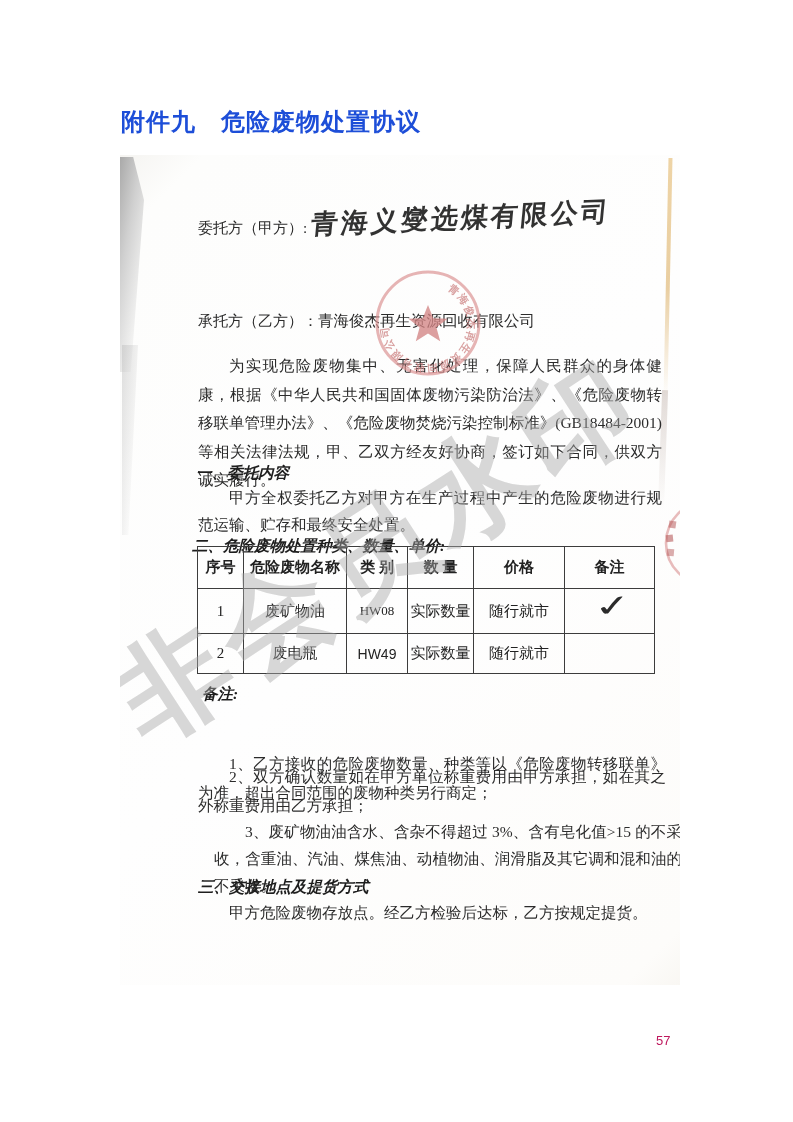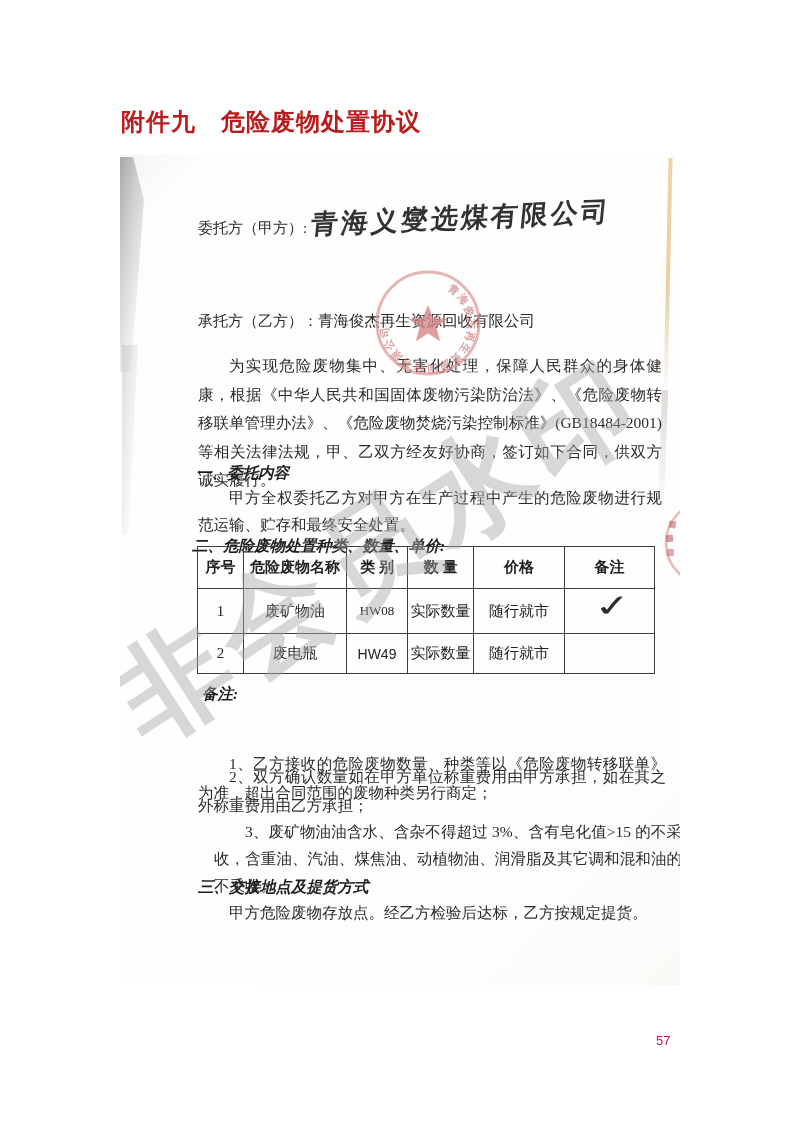--- a/index.html
+++ b/index.html
@@ -5,21 +5,21 @@
   html,body{margin:0;padding:0;}
   body{
     width:793px;height:1122px;background:#ffffff;position:relative;
     font-family:"Liberation Serif","DejaVu Serif",serif;color:#2c2c2c;
     overflow:hidden;
   }
   
   .doc-title{
     position:absolute;left:121px;top:106px;
     font-family:"Liberation Sans","DejaVu Sans",sans-serif;
-    font-weight:bold;font-size:24px;color:#b91c1c;letter-spacing:1px;
+    font-weight:bold;font-size:24px;color:#1d4ed8;letter-spacing:1px;
     white-space:nowrap;
   }
   .doc-title .gap{display:inline-block;width:25px;}
   
   .scan{
     position:absolute;left:120px;top:155px;width:560px;height:830px;
     background:linear-gradient(135deg,#f5f4f1 0%,#fdfdfc 6%,#fefefe 50%,#fdfcfa 96%,#f9f7f3 100%);
     overflow:hidden;
   }
   .edge-wedge{

